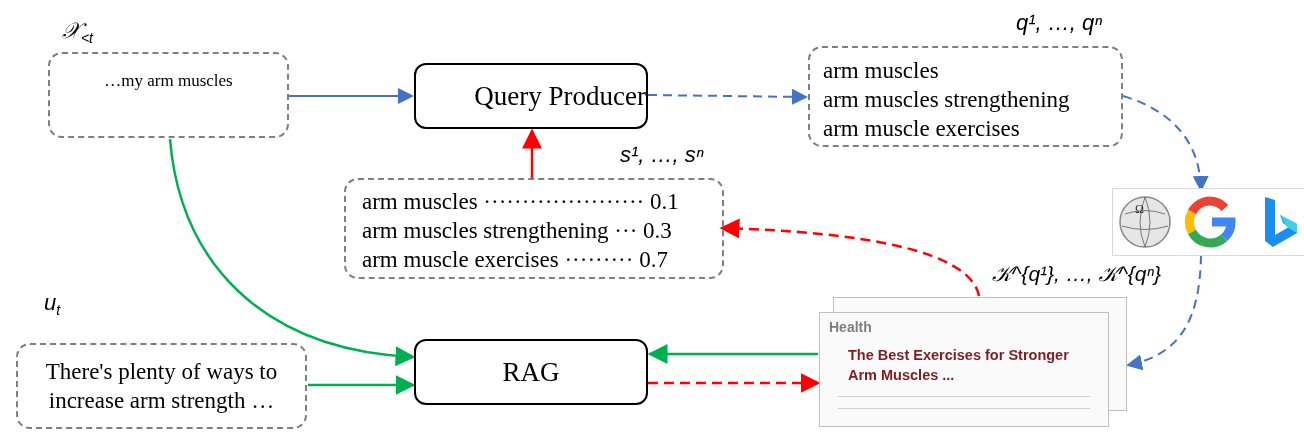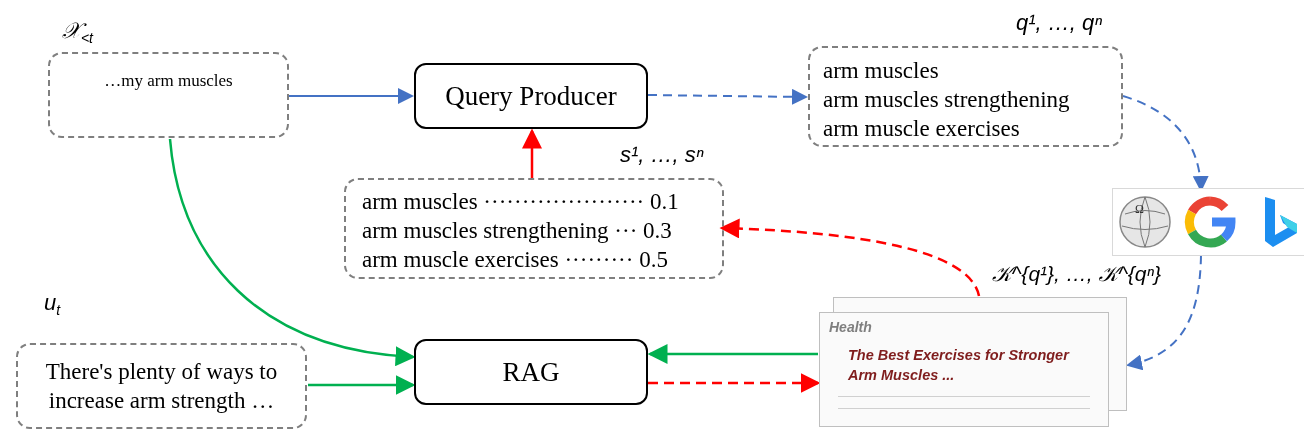--- a/index.html
+++ b/index.html
@@ -6,21 +6,21 @@
   body { width:1304px; height:435px; position:relative; overflow:hidden;
          font-family:"Liberation Serif", serif; color:#000; }
   .abs { position:absolute; }
   .dash-box { position:absolute; border:2px dashed #7f7f7f; border-radius:14px; box-sizing:border-box; }
   .solid-box { position:absolute; border:2px solid #000; border-radius:12px; box-sizing:border-box;
                display:flex; align-items:center; justify-content:center; font-size:27px; background:#fff; }
   .math { position:absolute; font-family:Liberation Sans, sans-serif; font-style:italic; font-size:22px; }
   .math sub, .math sup { font-size:14px; }
   .tline { display:block; white-space:nowrap; }
   .card { position:absolute; background:#fff; border:1.5px solid #bfbfbf; box-sizing:border-box;
-          font-family:"Liberation Sans", sans-serif;font-style:italic; }
+          font-family:"Liberation Sans", sans-serif; }
   svg.arrows { position:absolute; left:0; top:0; }
 </style>
 </head>
 <body>
 
 <svg class="arrows" width="1304" height="435">
   <defs>
     <marker id="mBlue" markerWidth="8" markerHeight="8" refX="7" refY="4" orient="auto">
         <path d="M0,0 L8,4 L0,8 z" fill="#4472c4"></path>
       </marker>
@@ -53,36 +53,36 @@
   <path d="M308,385 L413,385" stroke="#00b050" stroke-width="2.5" fill="none" marker-end="url(#mGreen)"></path>
 </svg>
 
 <div class="math" style="left:62px; top:18px;">
   <span>𝒳</span><sub>&lt;t</sub>
 </div>
 <div class="dash-box" style="left:48px; top:52px; width:241px; height:86px; font-size:17px; text-align:center; padding-top:12px; line-height:29px;">
   <span class="tline">…my arm muscles</span>
 </div>
 
-<div class="solid-box" style="left:414px; top:63px; width:234px; height:66px;">
+<div class="solid-box" style="left:414px; top:63px; width:234px; height:66px;justify-content:flex-end;">
   <span>Query Producer</span>
 </div>
 
 <div class="math" style="left:1016px; top:10px;">q¹, …, qⁿ</div>
 <div class="dash-box" style="left:808px; top:46px; width:315px; height:101px; font-size:23px; padding-left:13px; padding-top:8px; line-height:29px;">
   <span class="tline">arm muscles</span>
   <span class="tline">arm muscles strengthening</span>
   <span class="tline">arm muscle exercises</span>
 </div>
 
 <div class="math" style="left:620px; top:142px;">s¹, …, sⁿ</div>
 <div class="dash-box" style="left:344px; top:178px; width:380px; height:101px; font-size:23px; padding-left:16px; padding-top:7px; line-height:29px;">
   <div class="tline"><span>arm muscles</span> <span>·····················</span> <span>0.1</span></div>
   <div class="tline"><span>arm muscles strengthening</span> <span>···</span> <span>0.3</span></div>
-  <div class="tline"><span>arm muscle exercises</span> <span>·········</span> <span>0.5</span></div>
+  <div class="tline"><span>arm muscle exercises</span> <span>·········</span> <span>0.7</span></div>
 </div>
 
 <div class="abs" style="left:1112px; top:188px; width:194px; height:66px; border:1px solid #d9d9d9; background:#fff;">
   <svg width="194" height="66">
     <g>
       <circle cx="32" cy="33" r="25" fill="#e6e6e6" stroke="#888" stroke-width="1.5"></circle>
       <path d="M12,25 Q32,18 52,25 M9,37 Q32,44 55,37 M32,8 Q22,33 32,58 M32,8 Q42,33 32,58" stroke="#777" stroke-width="1" fill="none"></path>
       <text x="22" y="24" font-size="12" fill="#333" font-family="Liberation Serif, serif">Ω</text>
     </g>
     <g transform="translate(97,33)">

